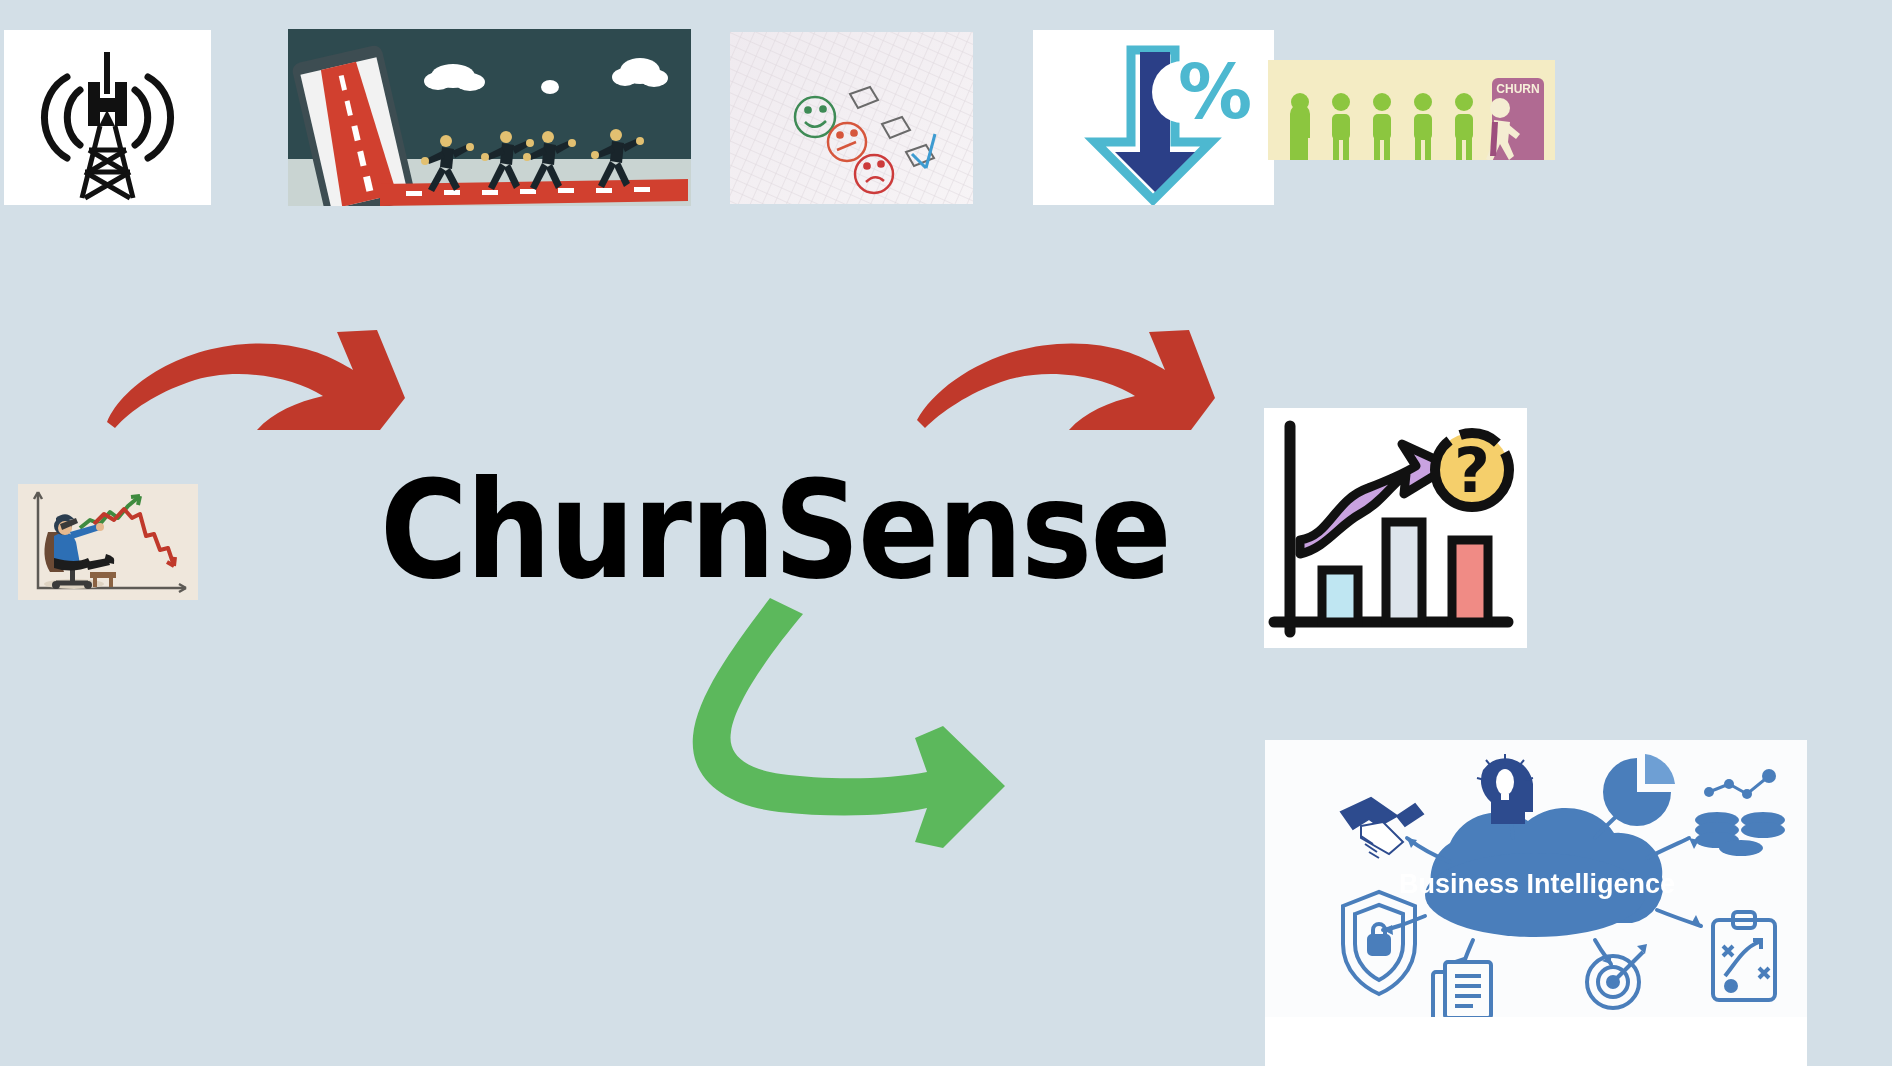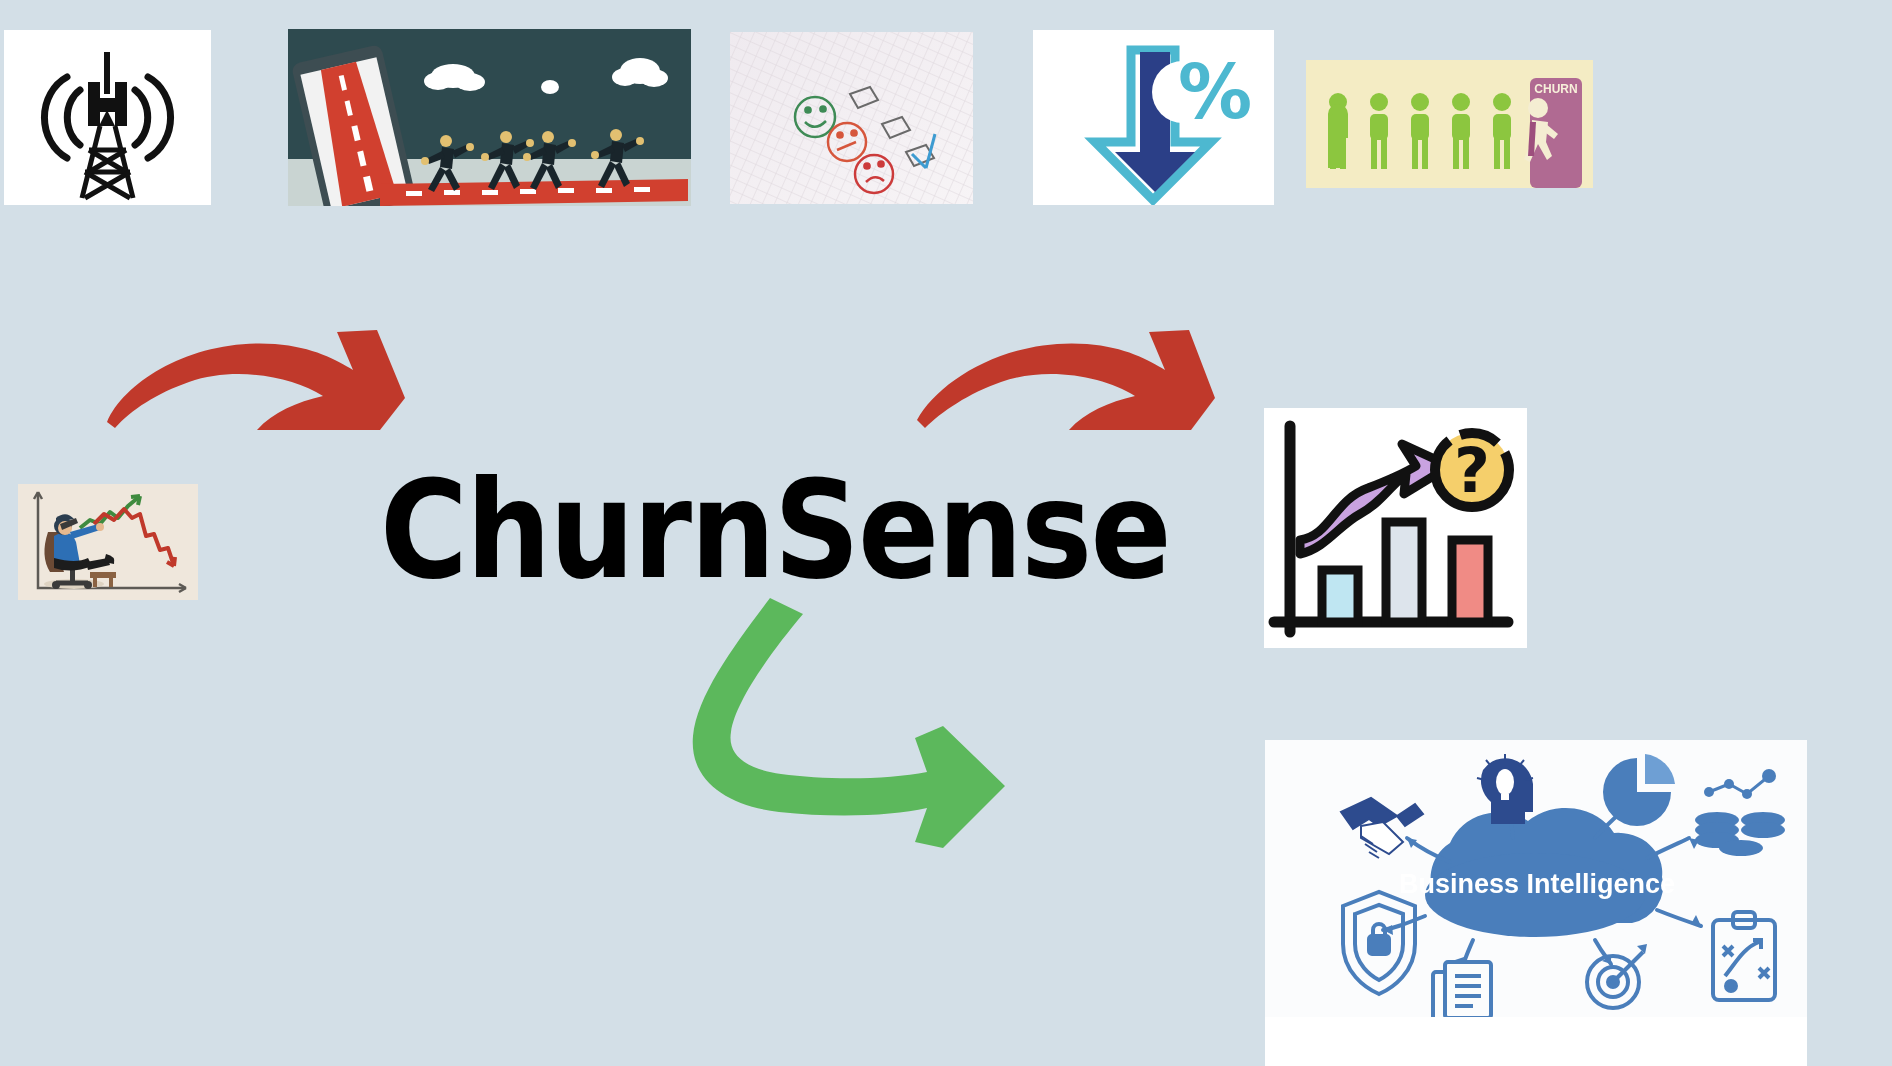--- a/index.html
+++ b/index.html
@@ -197,21 +197,21 @@
       <rect width="241" height="175" fill="#ffffff"></rect>
       <path d="M98 20 L98 112 L62 112 L120 170 L178 112 L142 112 L142 20 Z" fill="none" stroke="#4db8d0" stroke-width="9"></path>
       <path d="M107 22 L107 122 L82 122 L122 162 L162 122 L137 122 L137 22 Z" fill="#2b3f87"></path>
       <circle cx="150" cy="62" r="31" fill="#ffffff"></circle>
       <g fill="#4db8d0" font-family="'DejaVu Sans',sans-serif" font-weight="700" font-size="74">
         <text x="145" y="88">%</text>
       </g>
     </svg>
   </div>
 
-  <div class="tile" style="left:1306px;top:60px;width:287px;height:128px;">
+  <div class="tile" style="left:1268px;top:60px;width:287px;height:100px;">
     <svg viewBox="0 0 287 128" width="287" height="128">
       <rect width="287" height="128" fill="#f4ecc4"></rect>
       <g fill="#8cc63f">
         <g transform="translate(22,34)">
             <circle cx="10" cy="8" r="9"></circle>
             <path d="M0 20 a10 10 0 0 1 20 0 l0 24 l-6 0 l0 30 l-8 0 l0 -30 l0 30 l-6 0 Z"></path>
             <rect x="1" y="20" width="18" height="26" rx="5"></rect>
             <rect x="2" y="44" width="6" height="31"></rect>
             <rect x="12" y="44" width="6" height="31"></rect>
           </g>

